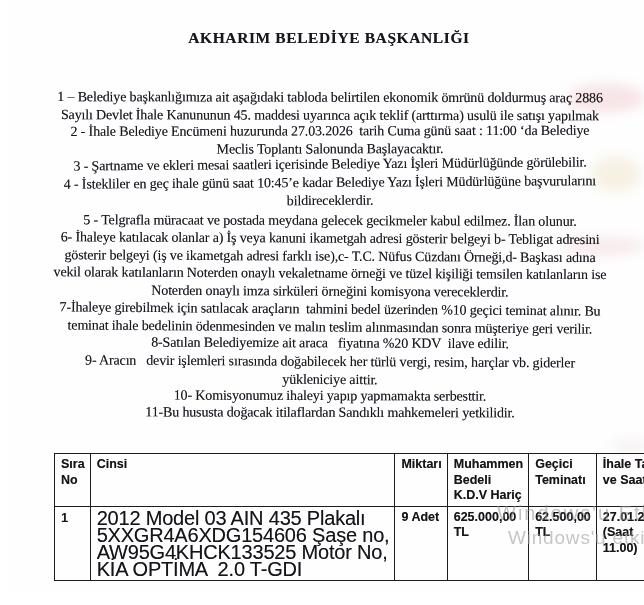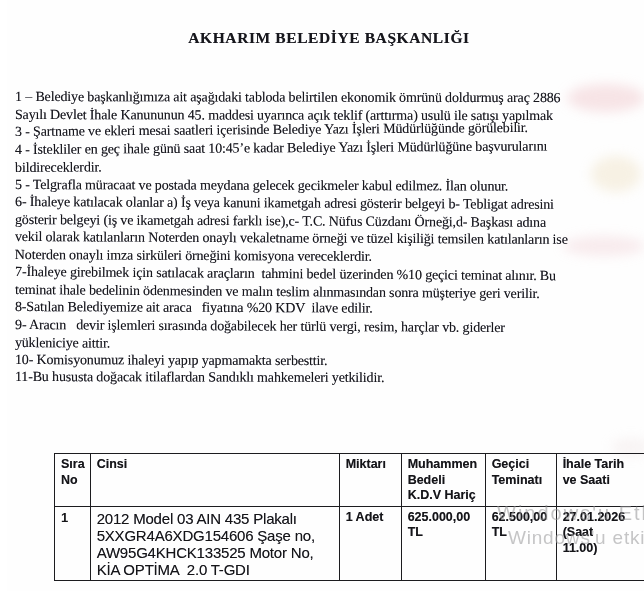--- a/index.html
+++ b/index.html
@@ -22,20 +22,21 @@
   .doc-title{
     position:absolute;left:0;top:27px;width:100%;
     text-align:center;font-weight:bold;font-size:15.5px;line-height:21px;
     letter-spacing:.6px;
     text-shadow:0 0 .6px rgba(20,20,40,.55);
   }
   .body-text{
     position:absolute;left:8px;top:88px;width:630px;
     font-size:14px;line-height:17.5px;letter-spacing:-0.15px;
     text-shadow:0 0 .5px rgba(22,22,45,.5);
+    text-align:center;
   }
   .para{transform-origin:0 50%;}
   .para:nth-of-type(1){transform:rotate(.12deg);}
   .para:nth-of-type(2){transform:rotate(-.12deg);}
   .para:nth-of-type(3){transform:rotate(-.45deg);}
   .para:nth-of-type(4){transform:rotate(-.38deg);}
   .para:nth-of-type(5){transform:rotate(.18deg);}
   .para:nth-of-type(6){transform:rotate(.3deg);}
   .para:nth-of-type(7){transform:rotate(.45deg);}
   .para:nth-of-type(8){transform:rotate(.25deg);}
@@ -54,21 +55,21 @@
     vertical-align:top;text-align:left;
     padding:3px 5px 2px 6px;
   }
   .auction-table th{
     font-weight:bold;font-size:12.5px;line-height:15.5px;
     height:44px;
     text-shadow:0 0 .4px rgba(20,20,40,.5);
   }
   .auction-table td{height:68px;}
   .cell-sira{font-weight:bold;font-size:13px;}
-  .cell-cinsi{font-size:15px;line-height:17px;letter-spacing:-0.2px;text-shadow:0 0 .5px rgba(22,22,45,.5);}
+  .cell-cinsi{font-size:20px;line-height:17px;letter-spacing:-0.2px;text-shadow:0 0 .5px rgba(22,22,45,.5);}
   .cell-bold{font-weight:bold;font-size:12.5px;line-height:15.5px;text-shadow:0 0 .4px rgba(20,20,40,.5);}
 
   .watermark{
     position:absolute;pointer-events:none;
     font-family:"Liberation Sans", sans-serif;
     color:rgba(145,145,148,.55);
     white-space:pre;z-index:5;
   }
   .watermark.w1{left:490px;top:502px;font-size:20px;letter-spacing:2px;}
   .watermark.w2{left:501px;top:527px;font-size:19px;letter-spacing:.8px;color:rgba(158,158,160,.6);}
@@ -86,20 +87,22 @@
   <div class="doc-title">
     <div class="line">AKHARIM BELEDİYE BAŞKANLIĞI</div>
   </div>
 
   <div class="body-text">
     <div class="para">
       <div class="line">1 – Belediye başkanlığımıza ait aşağıdaki tabloda belirtilen ekonomik ömrünü doldurmuş araç 2886</div>
       <div class="line">Sayılı Devlet İhale Kanununun 45. maddesi uyarınca açık teklif (arttırma) usulü ile satışı yapılmak</div>
     </div>
     <div class="para">
+      <div class="line">2 - İhale Belediye Encümeni huzurunda 27.03.2026  tarih Cuma günü saat : 11:00 ‘da Belediye</div>
+      <div class="line">Meclis Toplantı Salonunda Başlayacaktır.</div>
     </div>
     <div class="para">
       <div class="line">3 - Şartname ve ekleri mesai saatleri içerisinde Belediye Yazı İşleri Müdürlüğünde görülebilir.</div>
     </div>
     <div class="para">
       <div class="line">4 - İstekliler en geç ihale günü saat 10:45’e kadar Belediye Yazı İşleri Müdürlüğüne başvurularını</div>
       <div class="line">bildireceklerdir.</div>
     </div>
     <div class="para">
       <div class="line">5 - Telgrafla müracaat ve postada meydana gelecek gecikmeler kabul edilmez. İlan olunur.</div>
@@ -167,21 +170,21 @@
     </thead>
     <tbody>
       <tr>
         <td class="cell-sira">1</td>
         <td class="cell-cinsi">
           <div class="line">2012 Model 03 AIN 435 Plakalı</div>
           <div class="line">5XXGR4A6XDG154606 Şaşe no,</div>
           <div class="line">AW95G4KHCK133525 Motor No,</div>
           <div class="line">KİA OPTİMA  2.0 T-GDI</div>
         </td>
-        <td class="cell-bold">1 Adet</td>
+        <td class="cell-bold">9 Adet</td>
         <td class="cell-bold">
           <div class="line">625.000,00</div>
           <div class="line">TL</div>
         </td>
         <td class="cell-bold">
           <div class="line">62.500,00</div>
           <div class="line">TL</div>
         </td>
         <td class="cell-bold">
           <div class="line">27.01.2026</div>

